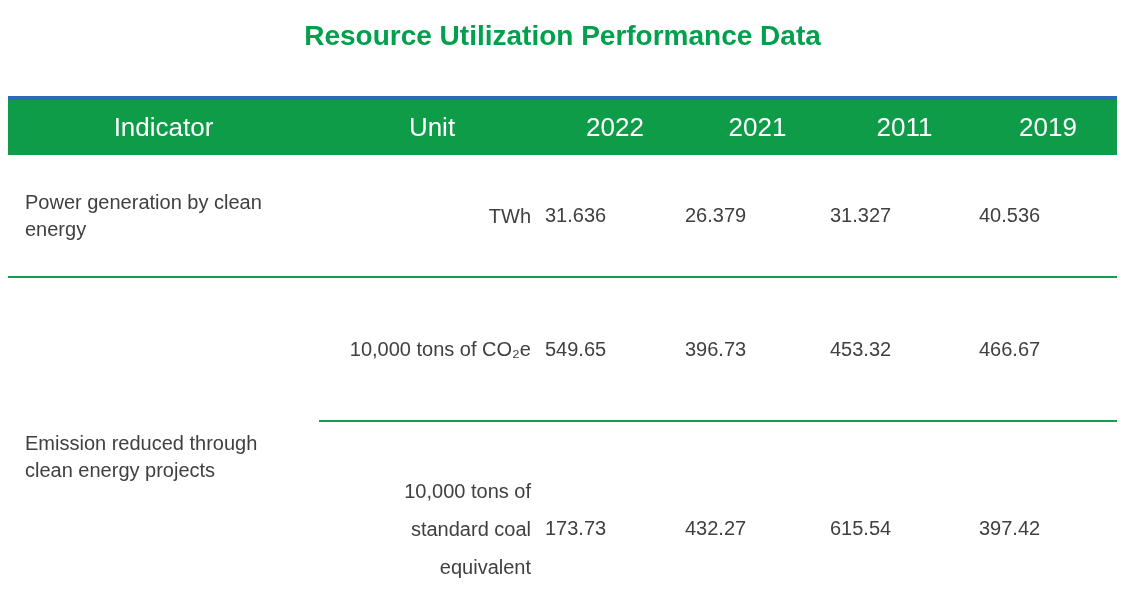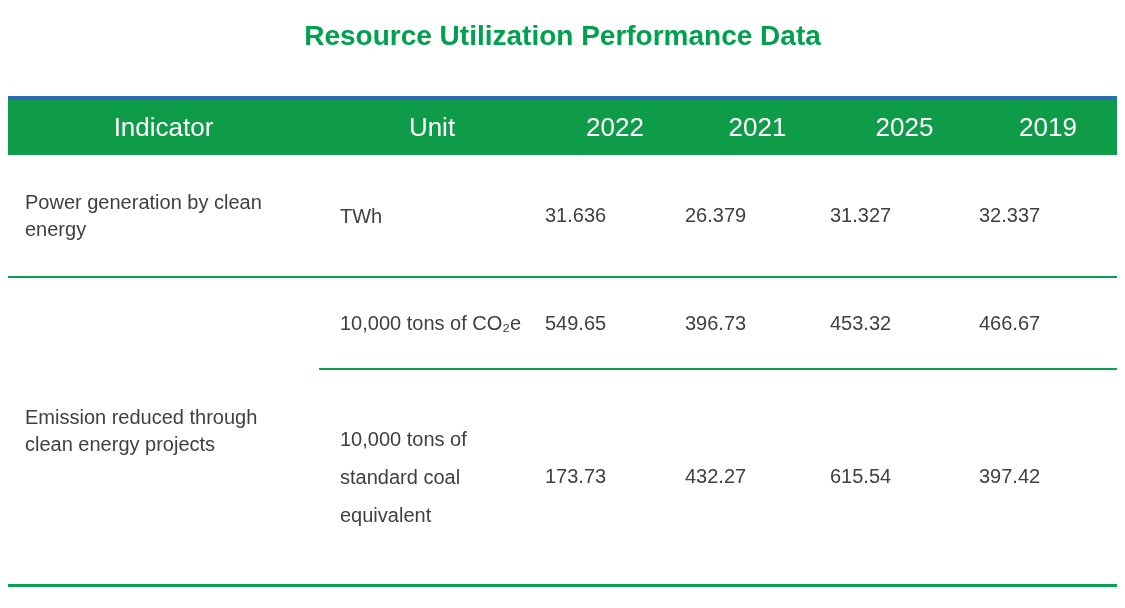--- a/index.html
+++ b/index.html
@@ -53,32 +53,32 @@
     color:var(--body-text);
   }
   td.indicator-cell{
     text-align:left;
     padding-left:17px;
     padding-right:30px;
     line-height:27px;
     margin-top:36px;
   }
   td.unit-cell{
-    text-align:left;
+    text-align:right;
     padding-left:21px;
     padding-right:14px;
     line-height:38px;
   }
   td.value-cell{
   }
   tr.row-power td{
     height:122px;
     border-bottom:2px solid var(--border-green);
   }
-  tr.row-co2e td{height:92px;}
+  tr.row-co2e td{height:144px;}
   tr.row-co2e td.sub-divided{
     border-bottom:2px solid var(--border-green);
   }
   td.merged-indicator{
     border-bottom:3px solid var(--border-green);
   }
   tr.row-coal td{
     height:216px;
     border-bottom:3px solid var(--border-green);
   }
@@ -96,32 +96,32 @@
     <col class="c-y2021">
     <col class="c-y2020">
     <col class="c-y2019">
   </colgroup>
   <thead>
     <tr>
       <th>Indicator</th>
       <th>Unit</th>
       <th>2022</th>
       <th>2021</th>
-      <th>2025</th>
+      <th>2011</th>
       <th>2019</th>
     </tr>
   </thead>
   <tbody>
     <tr class="row-power">
       <td class="indicator-cell">Power generation by clean energy</td>
       <td class="unit-cell">TWh</td>
       <td class="value-cell">31.636</td>
       <td class="value-cell">26.379</td>
       <td class="value-cell">31.327</td>
-      <td class="value-cell">32.337</td>
+      <td class="value-cell">40.536</td>
     </tr>
     <tr class="row-co2e">
       <td class="indicator-cell merged-indicator" rowspan="2">Emission reduced through clean energy projects</td>
       <td class="unit-cell sub-divided">10,000 tons of CO₂e</td>
       <td class="value-cell sub-divided">549.65</td>
       <td class="value-cell sub-divided">396.73</td>
       <td class="value-cell sub-divided">453.32</td>
       <td class="value-cell sub-divided">466.67</td>
     </tr>
     <tr class="row-coal">

